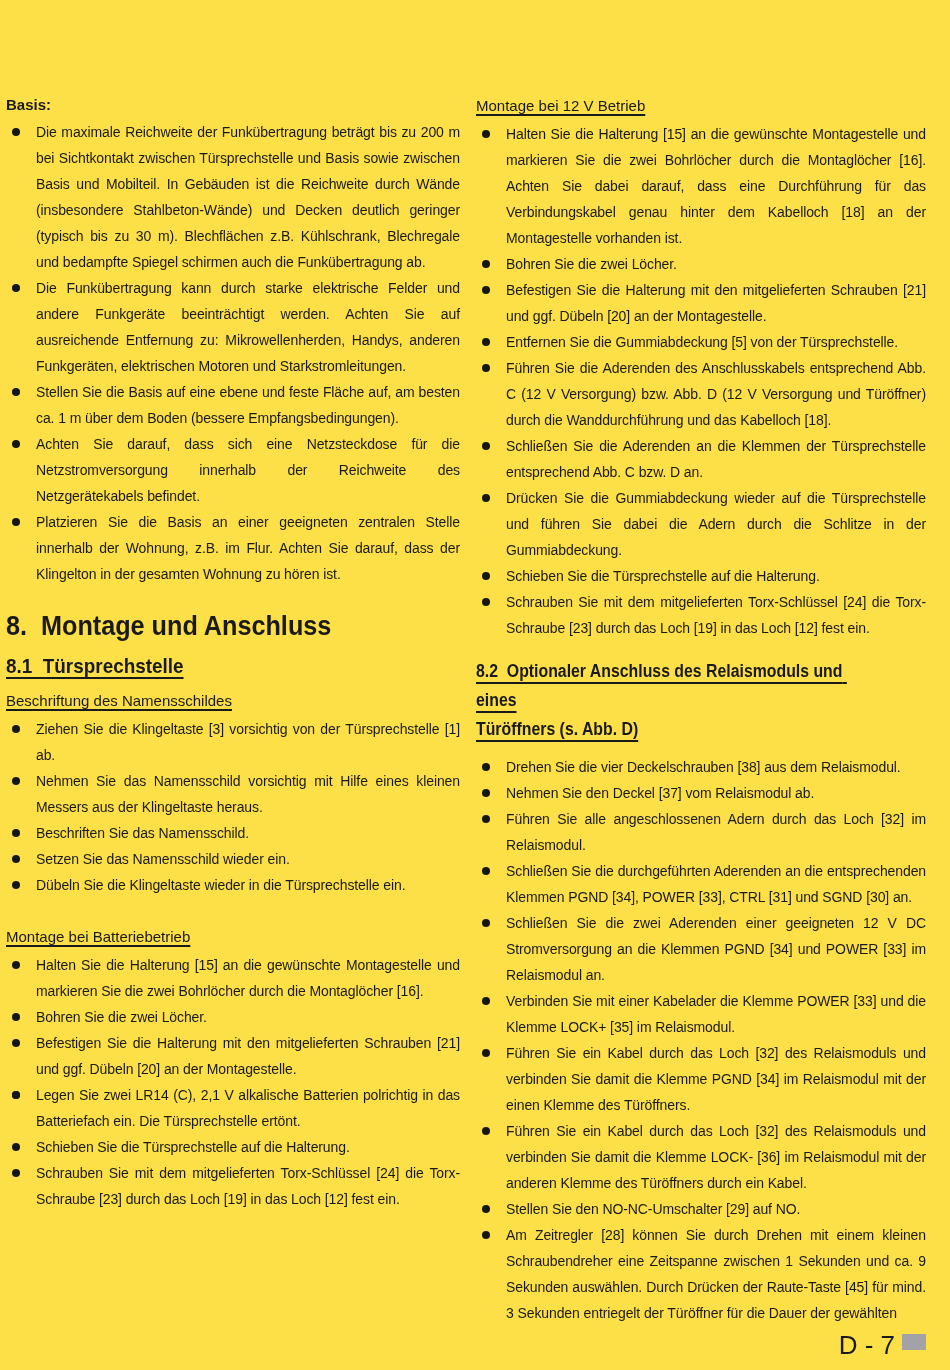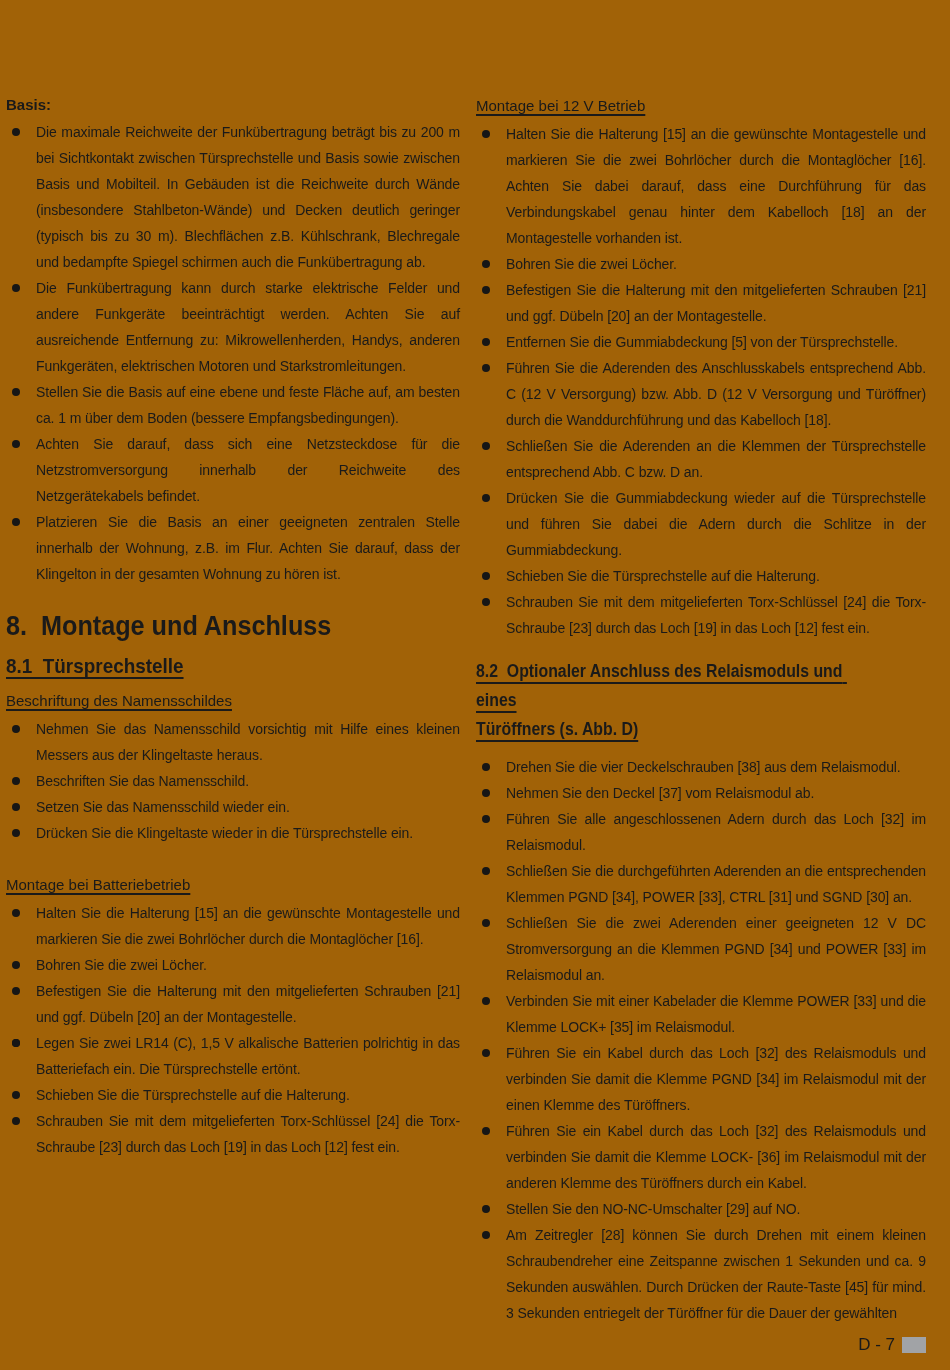--- a/index.html
+++ b/index.html
@@ -11,21 +11,21 @@
     width: 950px;
     height: 1370px;
     overflow: hidden;
     color: #1a1a1a;
     font-family: "Liberation Sans", sans-serif;
   }
   .page {
     position: relative;
     width: 950px;
     height: 1370px;
-    background: #a16207;
+    background: #fde047;
   }
   .col {
     position: absolute;
     top: 93px;
   }
   .col-left  { left: 6px;   width: 454px; }
   .col-right { left: 476px; width: 450px; }
 
   
   .bullets {
@@ -100,24 +100,23 @@
     text-decoration-thickness: 2px;
     transform: scaleX(0.88);
     transform-origin: left center;
     white-space: pre-wrap;
   }
   .h3-block { margin: 16px 0 10px 0; }
 
   .footer {
     display: flex;
     justify-content: flex-end;
-    align-items: center;
     gap: 7px;
     margin-top: 8px;
-    font-size: 17px;
+    font-size: 26px;
     line-height: 22px;
   }
   .footer-square {
     width: 24px;
     height: 16px;
   }
 </style>
 </head>
 <body>
 
@@ -137,34 +136,35 @@
 
     <div class="h1">8.  Montage und Anschluss</div>
 
     <div>
       <span class="h2">8.1  Türsprechstelle</span>
     </div>
 
     <div class="label-u">Beschriftung des Namensschildes</div>
 
     <ul class="bullets">
+      <li><span class="marker"></span><span>Ziehen Sie die Klingeltaste [3] vorsichtig von der Türsprechstelle [1] ab.</span></li>
       <li><span class="marker"></span><span>Nehmen Sie das Namensschild vorsichtig mit Hilfe eines kleinen Messers aus der Klingeltaste heraus.</span></li>
       <li><span class="marker"></span><span>Beschriften Sie das Namensschild.</span></li>
       <li><span class="marker"></span><span>Setzen Sie das Namensschild wieder ein.</span></li>
-      <li><span class="marker"></span><span>Drücken Sie die Klingeltaste wieder in die Türsprechstelle ein.</span></li>
+      <li><span class="marker"></span><span>Dübeln Sie die Klingeltaste wieder in die Türsprechstelle ein.</span></li>
     </ul>
 
     <div class="label-u gap-sm">Montage bei Batteriebetrieb</div>
 
     <ul class="bullets">
       <li><span class="marker"></span><span>Halten Sie die Halterung [15] an die gewünschte Montagestelle und markieren Sie die zwei Bohrlöcher durch die Montaglöcher [16].</span></li>
       <li><span class="marker"></span><span>Bohren Sie die zwei Löcher.</span></li>
       <li><span class="marker"></span><span>Befestigen Sie die Halterung mit den mitgelieferten Schrauben [21] und ggf. Dübeln [20] an der Montagestelle.</span></li>
       <li><span class="marker"></span></li>
-      <li><span class="marker"></span><span>Legen Sie zwei LR14 (C), 1,5 V alkalische Batterien polrichtig in das Batteriefach ein. Die Türsprechstelle ertönt.</span></li>
+      <li><span class="marker"></span><span>Legen Sie zwei LR14 (C), 2,1 V alkalische Batterien polrichtig in das Batteriefach ein. Die Türsprechstelle ertönt.</span></li>
       <li><span class="marker"></span><span>Schieben Sie die Türsprechstelle auf die Halterung.</span></li>
       <li><span class="marker"></span><span>Schrauben Sie mit dem mitgelieferten Torx-Schlüssel [24] die Torx-Schraube [23] durch das Loch [19] in das Loch [12] fest ein.</span></li>
     </ul>
 
   </div>
 
   <div class="col col-right">
 
     <div class="label-u">Montage bei 12 V Betrieb</div>
 

